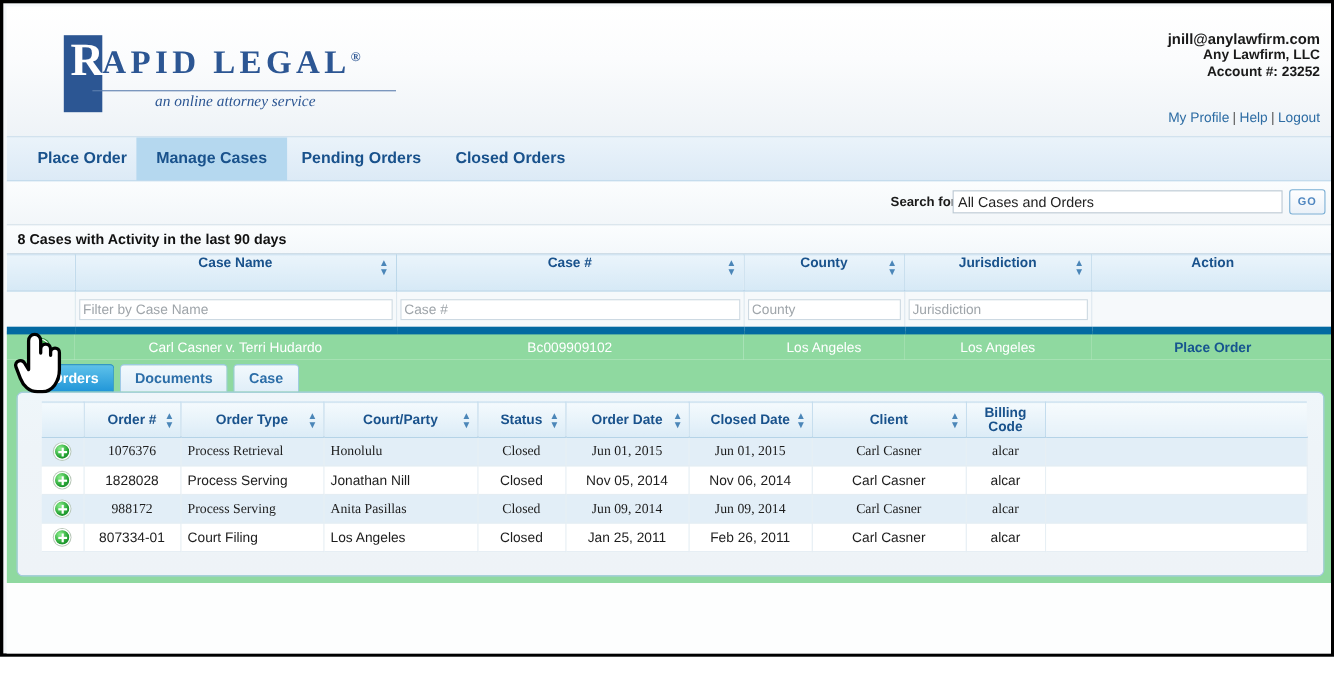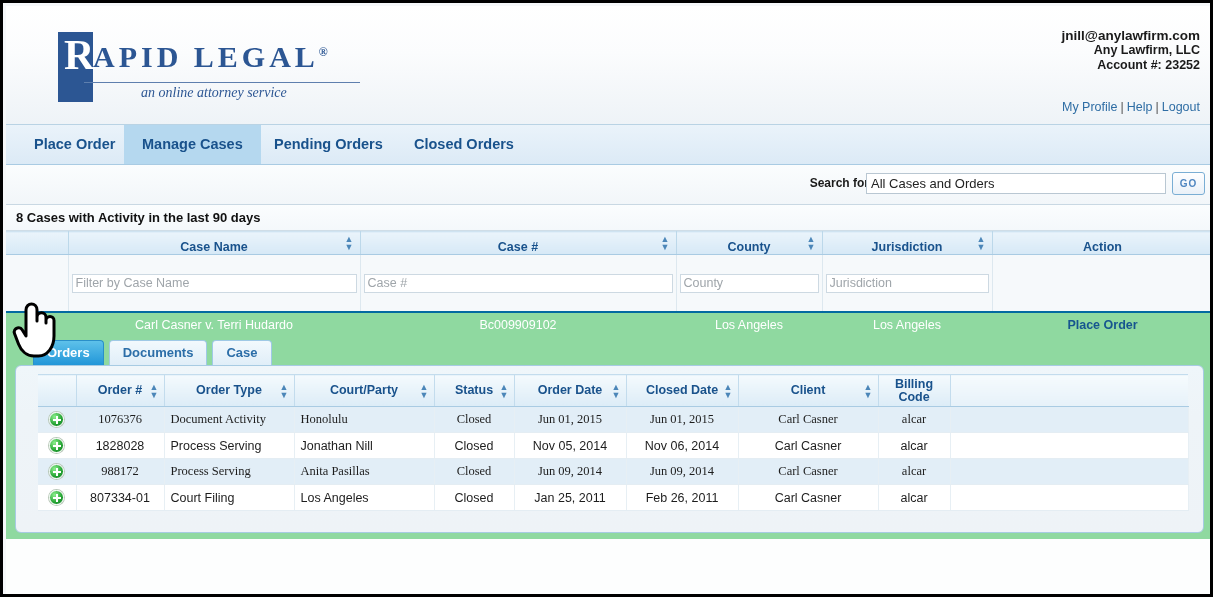--- a/index.html
+++ b/index.html
@@ -207,42 +207,42 @@
     border-bottom: 1px solid #a9cbe3;
     border-top: 1px solid #cfe3f1;
     font-size: 12.5px;
     font-weight: bold;
     color: #19528c;
     position: relative;
     padding: 0;
   }
   .cases-table th .th-in {
     display: flex;
-    align-items: flex-end;
+    align-items: flex-start;
     justify-content: center;
-    height: 22px;
+    height: 32px;
     position: relative;
   }
   .sort-ic {
     position: absolute;
     right: 6px;
     top: 3px;
     width: 9px;
     height: 16px;
     color: #4b86b8;
     font-size: 9px;
     line-height: 8px;
     text-align: center;
   }
   .filter-row td {
     height: 24px;
     background: #f6f9fb;
     border-right: 1px solid #dde8ef;
-    border-bottom: 2px solid #0369a1;
-    padding: 16px 3px;
+    border-bottom: 7px solid #0369a1;
+    padding: 4px 3px;
   }
   .filter-row input {
     width: 100%;
     height: 19px;
     box-sizing: border-box;
     border: 1px solid #cdd9e2;
     background: #fff;
     font-family: "Liberation Sans", sans-serif;
     font-size: 12.5px;
     color: #222;
@@ -621,21 +621,21 @@
                   </th>
               <th class="filler">
                     <div class="th-in2"></div>
                   </th>
             </tr>
           </thead>
           <tbody>
             <tr class="odd">
               <td class="icell"><span class="plus-ic"></span></td>
               <td class="c">1076376</td>
-              <td class="l">Document Activity</td>
+              <td class="l">Process Retrieval</td>
               <td class="l">Honolulu</td>
               <td class="c">Closed</td>
               <td class="c">Jun 01, 2015</td>
               <td class="c">Jun 01, 2015</td>
               <td class="c">Carl Casner</td>
               <td class="c">alcar</td>
               <td></td>
             </tr>
             <tr class="even">
               <td class="icell"><span class="plus-ic"></span></td>

